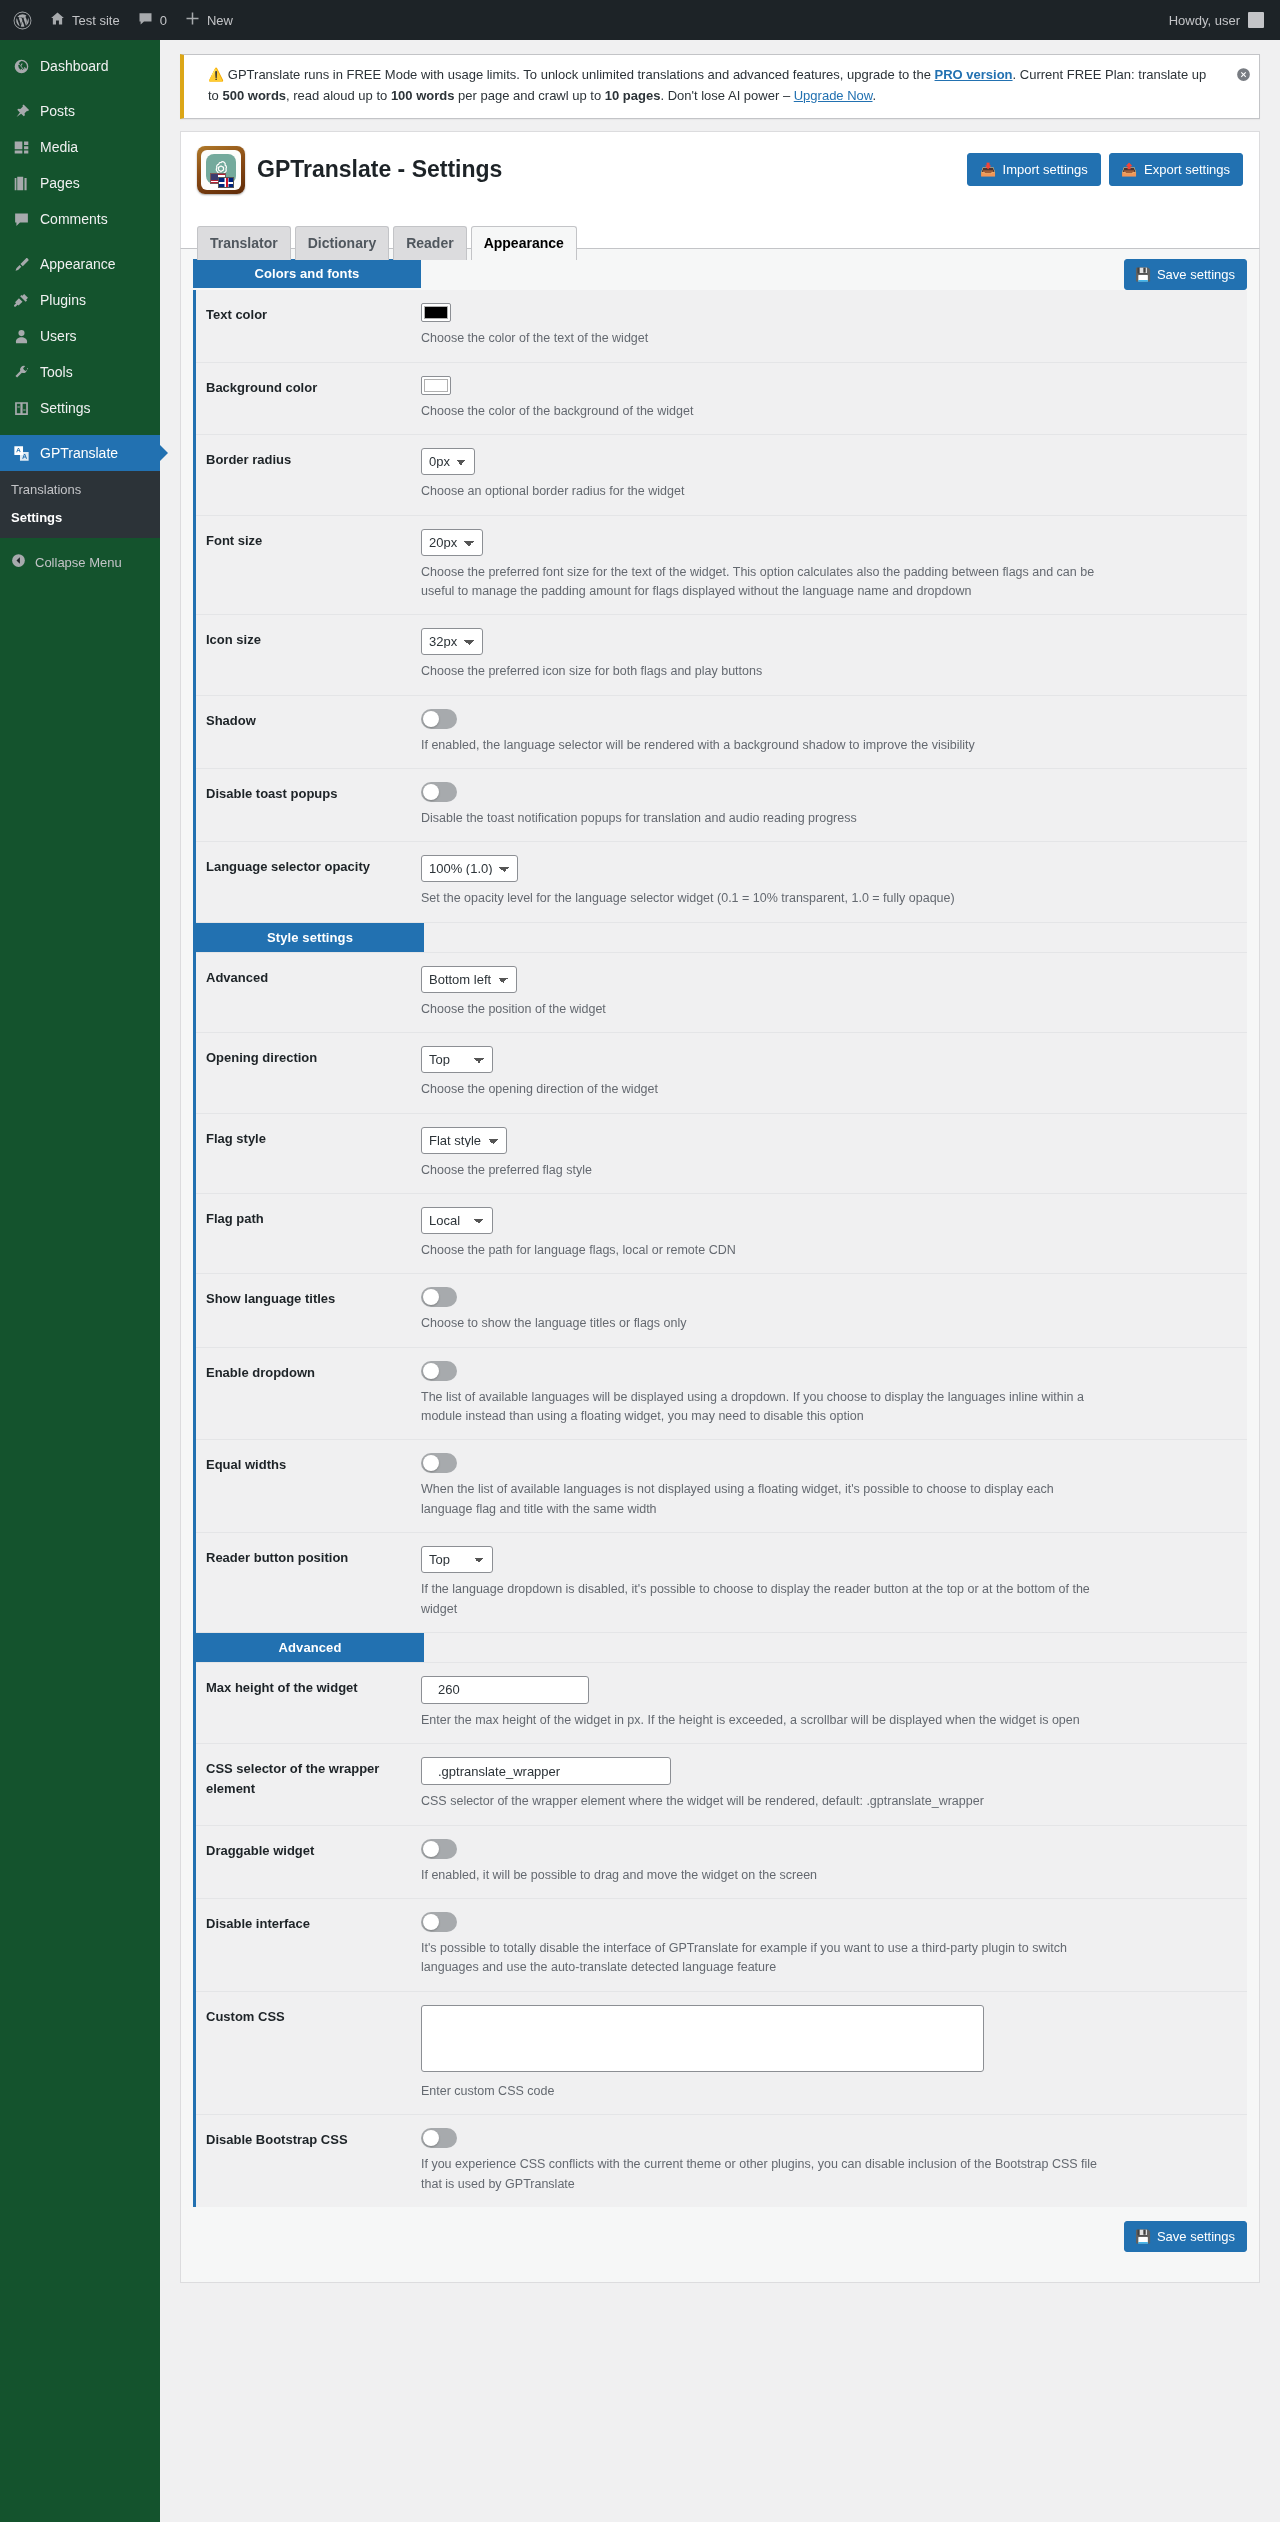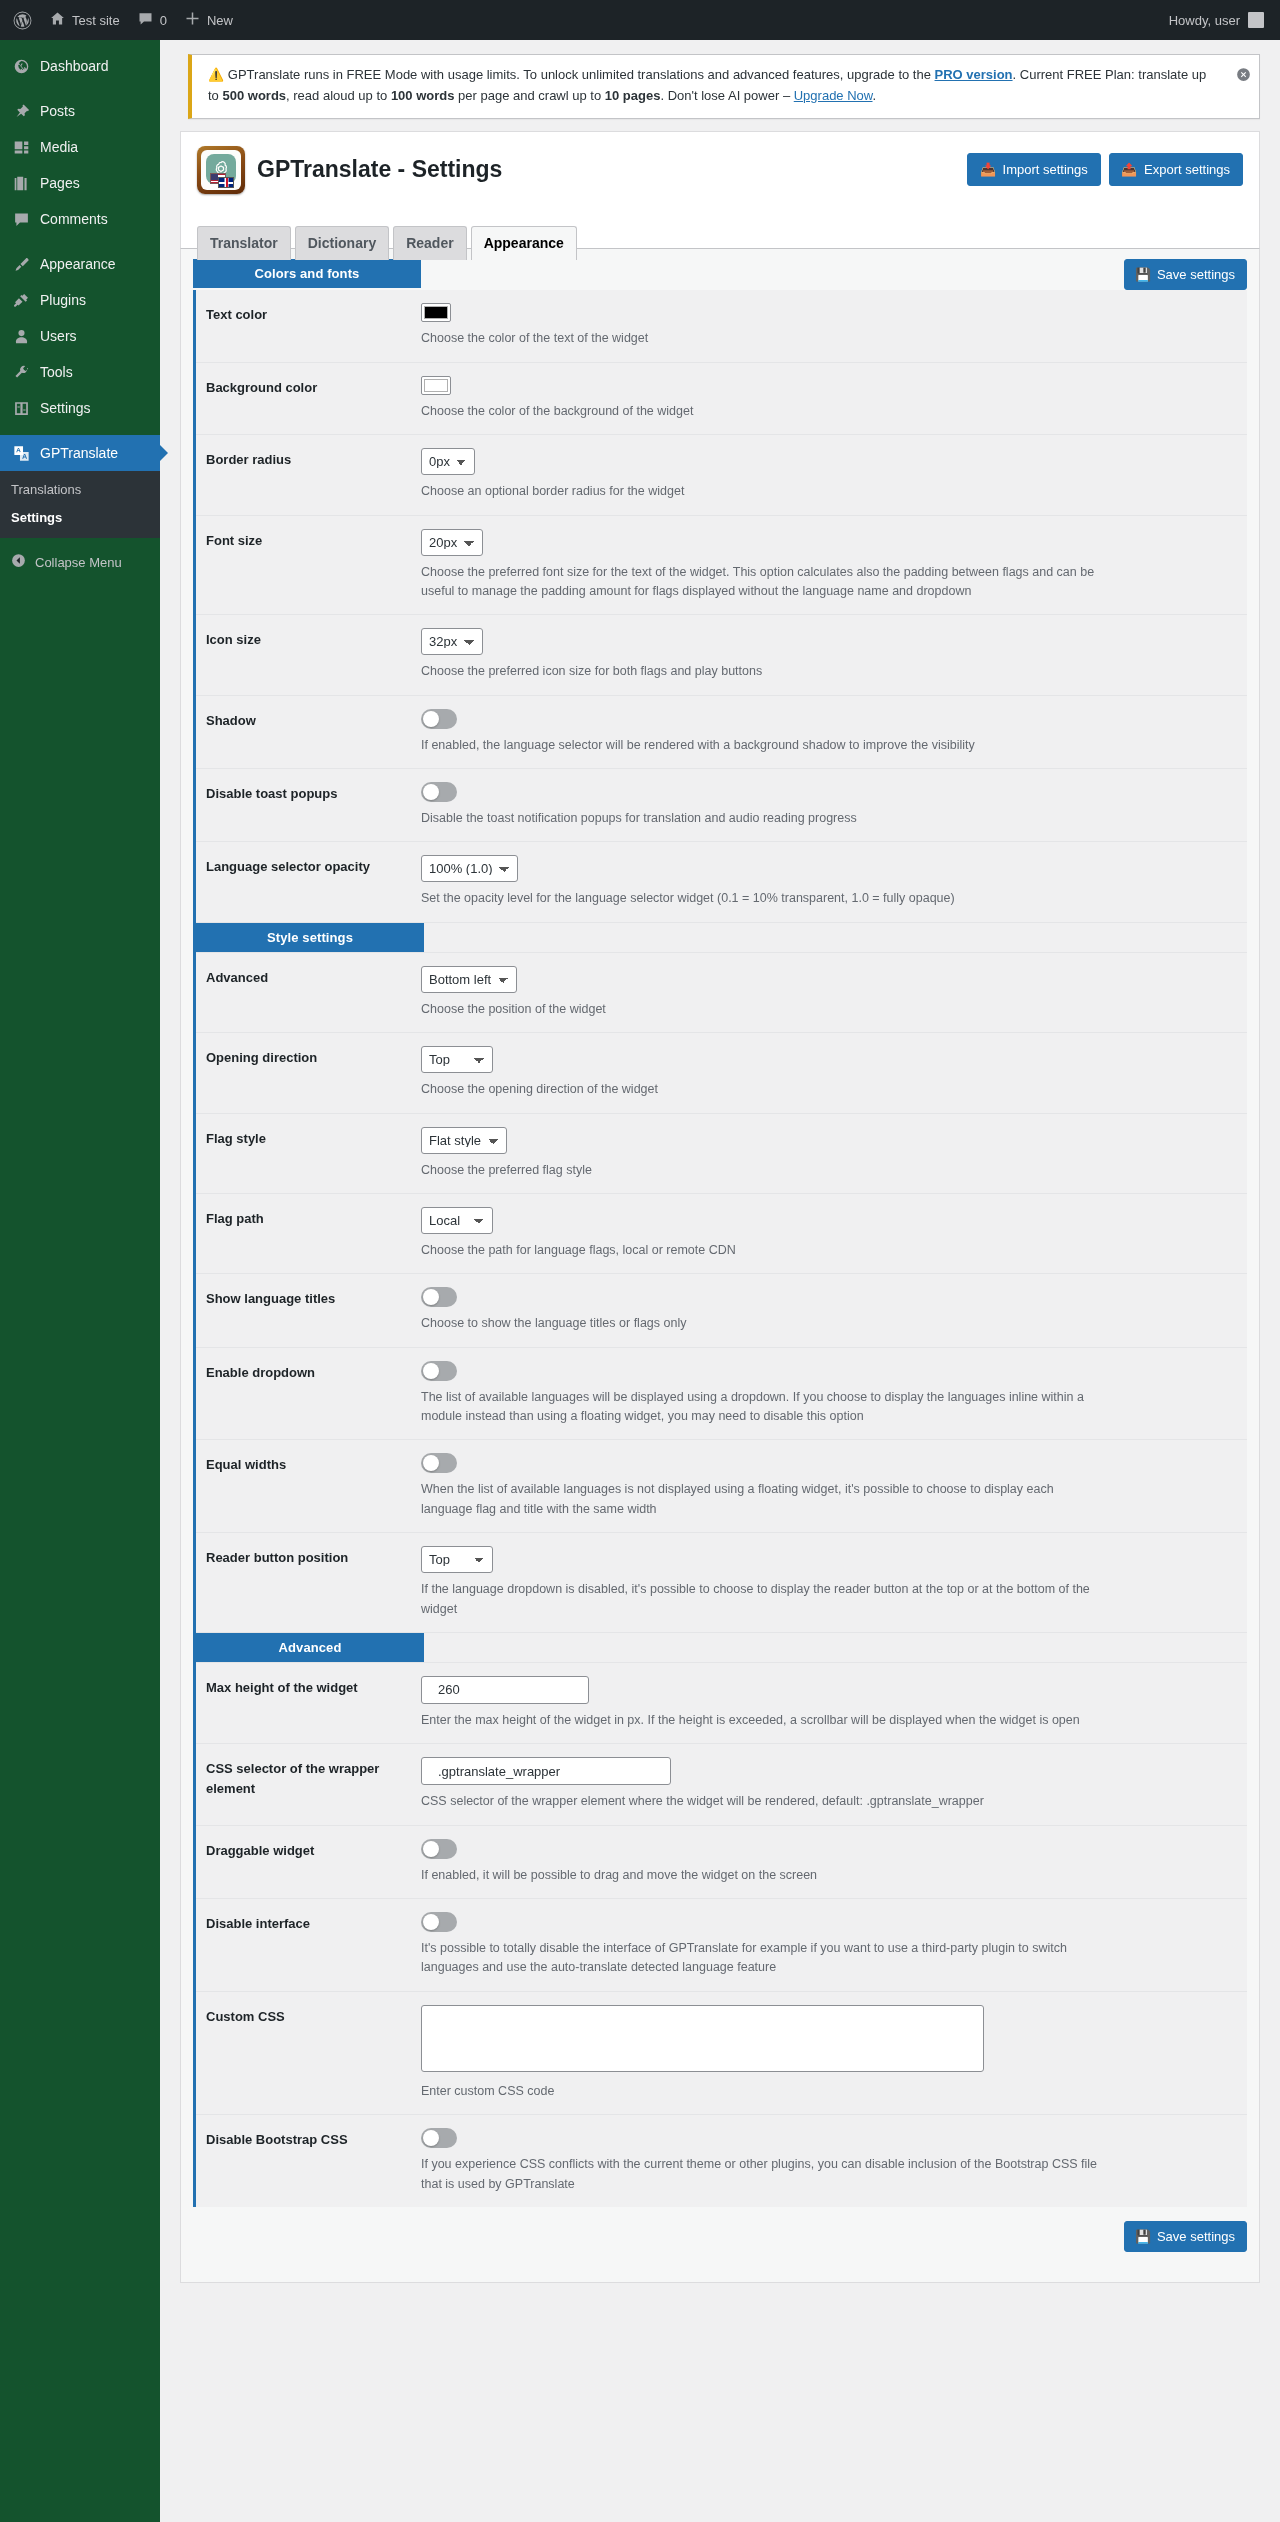--- a/index.html
+++ b/index.html
@@ -106,22 +106,22 @@
   .collapse .mi-icon { color: #a7aaad; }
 
   
   .content { flex: 1 1 auto; padding: 0 20px 0 20px; background: #f0f0f1; }
 
   
   .notice {
     background: #fff;
     border: 1px solid #c3c4c7;
     border-left: 4px solid #dba617;
-    margin: 14px 0 0 8px;
-    padding: 10px 12px 11px 16px;
+    margin: 14px 0 0 0;
+    padding: 10px 12px 11px 24px;
     position: relative;
     font-size: 13px;
     line-height: 1.6;
     color: #2c3338;
     box-shadow: 0 1px 1px rgba(0,0,0,.04);
   }
   .notice p { margin: 0; padding-right: 30px; }
   .notice a { color: #2271b1; text-decoration: underline; }
   .notice a.strong { font-weight: 700; }
   .notice b { font-weight: 700; }

